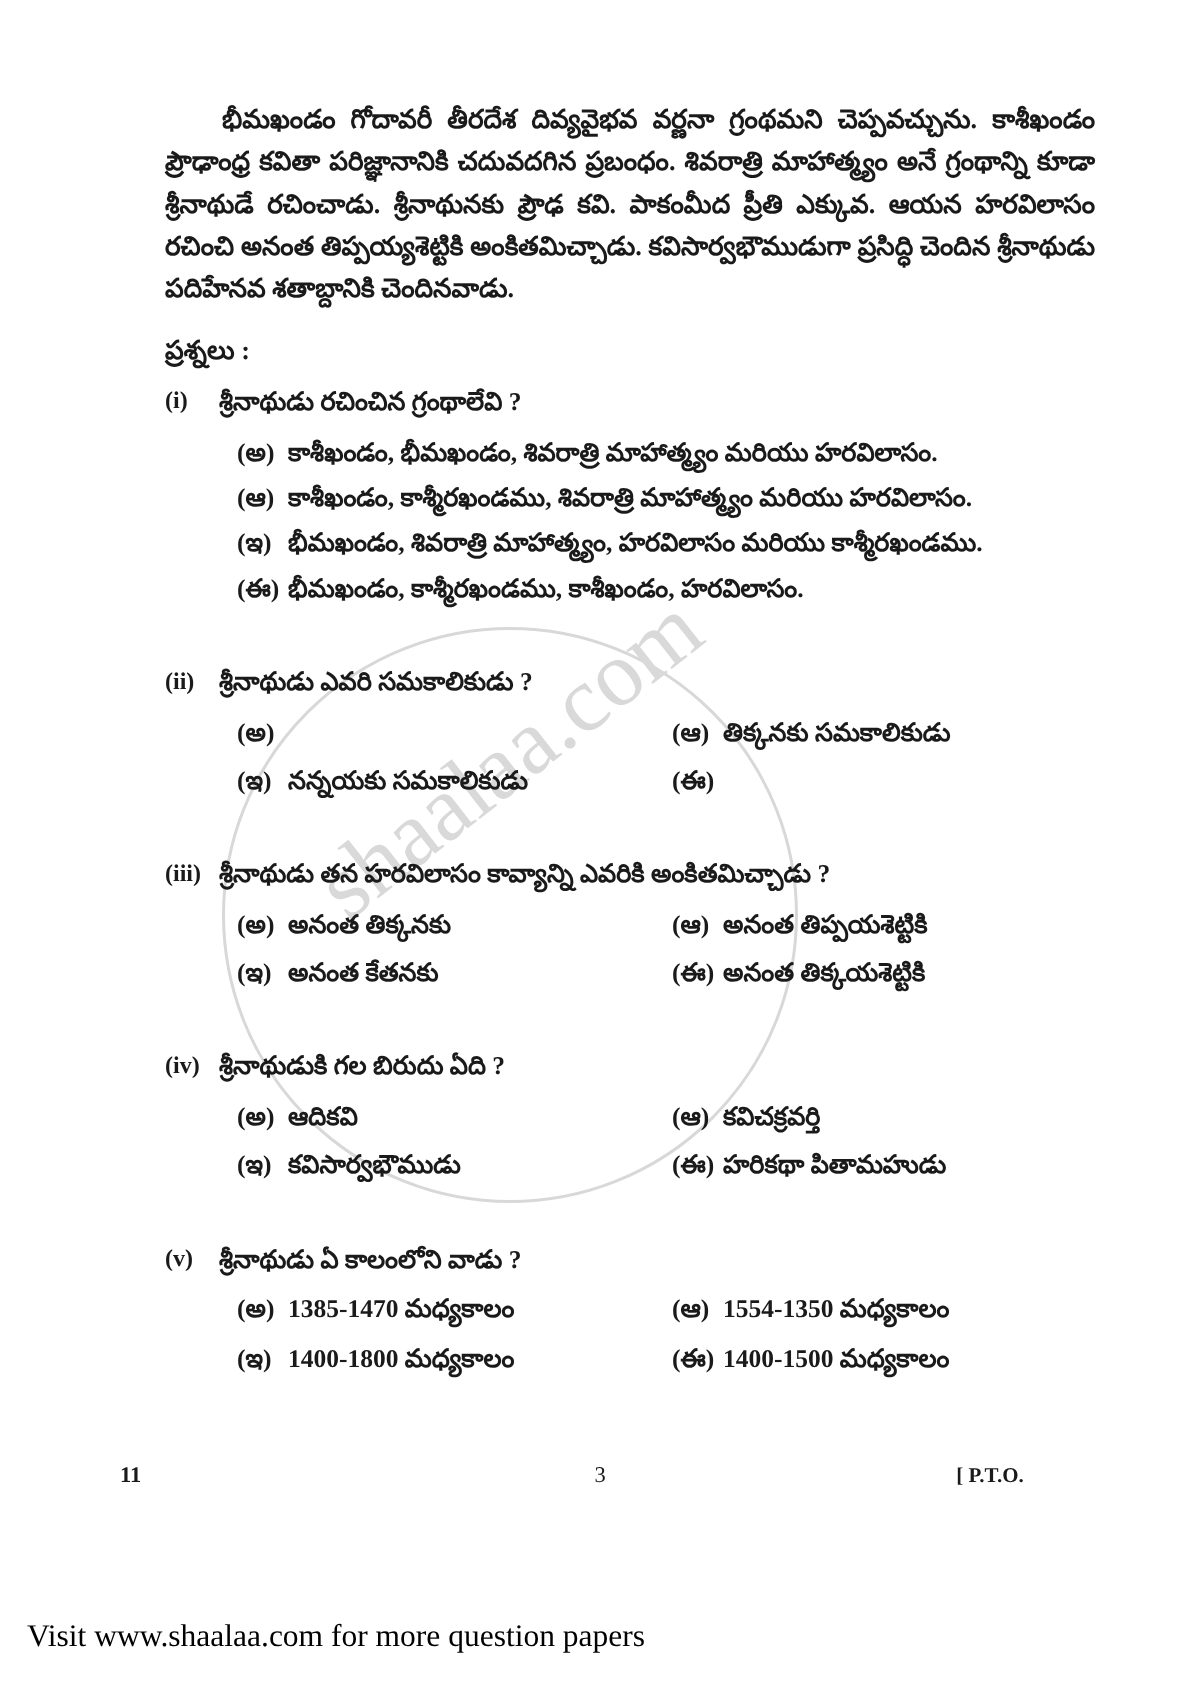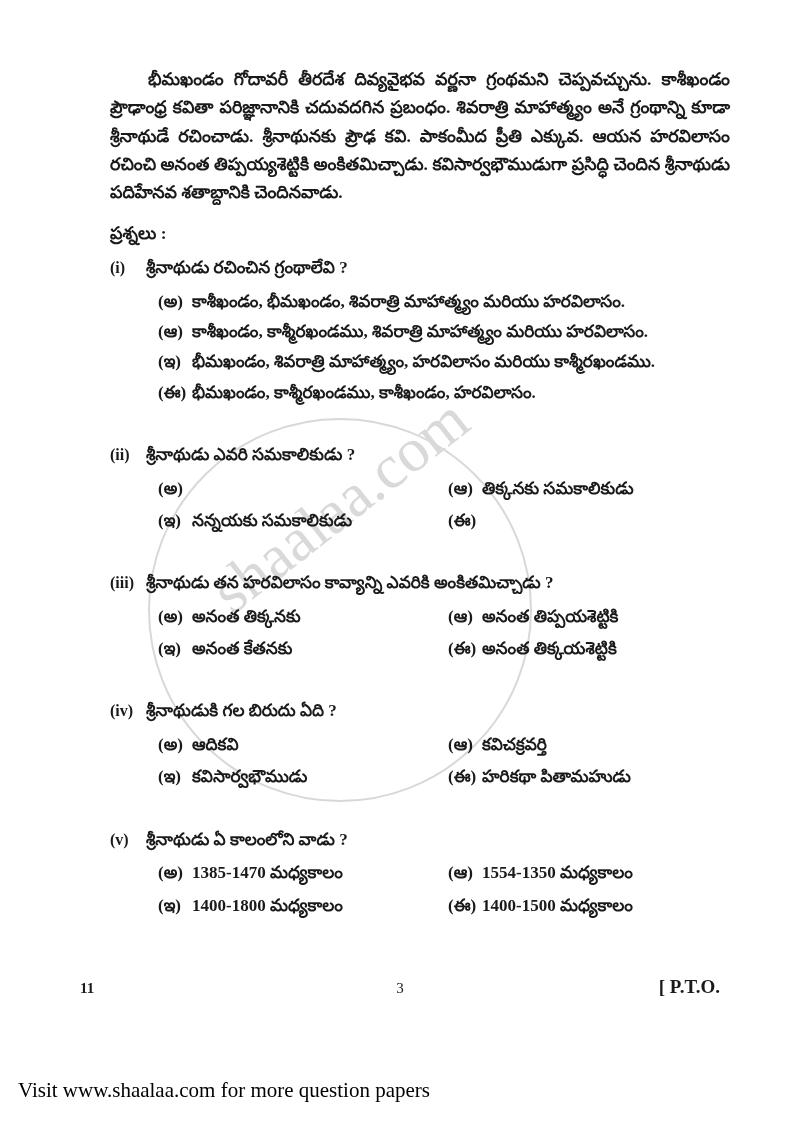--- a/index.html
+++ b/index.html
@@ -149,22 +149,22 @@
     font-weight: bold;
     width: 120px;
   }
   .footer-center {
     flex: 1 1 auto;
     text-align: center;
     font-size: 15px;
   }
   .footer-right {
     width: 120px;
-    text-align: right;
-    font-size: 19px;
+    text-align: center;
+    font-size: 14px;
     font-weight: bold;
   }
 
   
   .bottom-banner {
     position: absolute;
     left: 0;
     top: 1078px;
     width: 800px;
     font-size: 21px;

